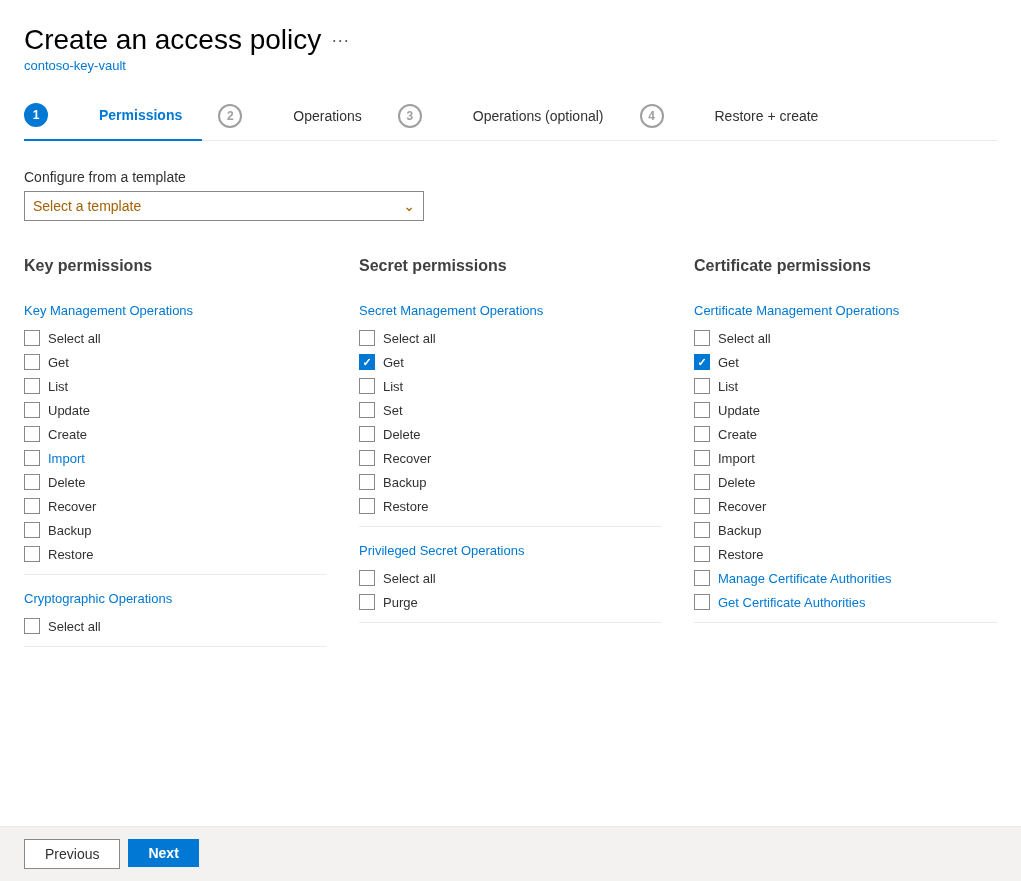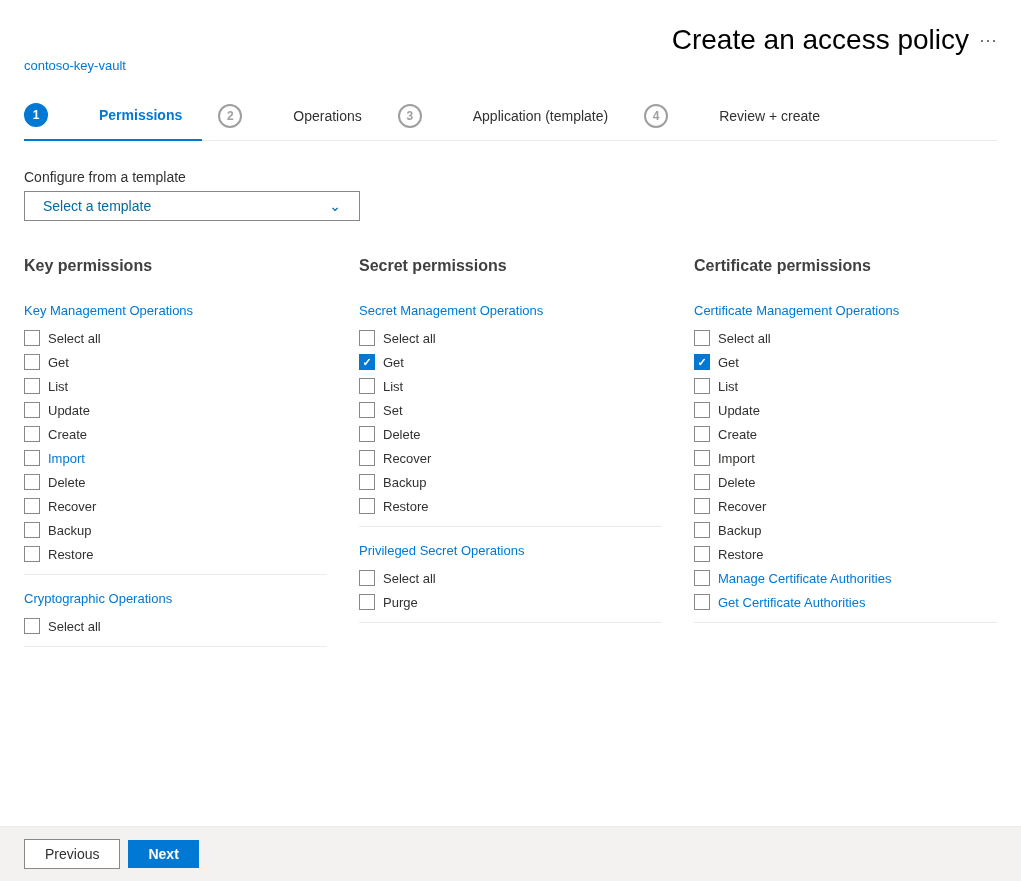--- a/index.html
+++ b/index.html
@@ -92,25 +92,25 @@
     .configure-label {
       font-size: 14px;
       color: #323130;
       margin-bottom: 6px;
     }
     .template-dropdown {
       display: flex;
       align-items: center;
       justify-content: space-between;
       border: 1px solid #8a8886;
-      padding: 6px 18px;
-      width: 336px;
+      padding: 6px 8px;
+      width: 400px;
       cursor: pointer;
       background: #fff;
-      color: #0369a1;
+      color: #a16207;
     }
 
     
     .permissions-grid {
       display: grid;
       grid-template-columns: 1fr 1fr 1fr;
       gap: 0 32px;
       margin-top: 36px;
     }
     .perm-column-header {
@@ -169,21 +169,21 @@
 
     
     .footer {
       position: fixed;
       bottom: 0;
       left: 0;
       width: 1021px;
       background: #f3f2f1;
       border-top: 1px solid #edebe9;
       display: flex;
-      align-items: center;
+      align-items: flex-start;
       gap: 8px;
       padding: 12px 24px;
     }
     .btn-previous {
       padding: 6px 20px;
       border: 1px solid #8a8886;
       background: #fff;
       color: #323130;
       font-size: 14px;
       cursor: pointer;
@@ -196,44 +196,44 @@
       font-size: 14px;
       cursor: pointer;
       font-weight: 600;
     }
   </style>
 </head>
 <body>
 
 <div class="page-wrapper">
 
-  <div style="display:flex; align-items:baseline; gap:10px;justify-content:flex-end;">
+  <div style="display:flex; align-items:baseline; gap:10px;">
     <h1 class="page-title">
       <span>Create an access policy</span>
       <span class="ellipsis">···</span>
     </h1>
   </div>
   <div class="breadcrumb">contoso-key-vault</div>
 
   <nav class="wizard-steps" id="wizard-steps">
       <div class="wizard-step active">
       <div class="step-circle active-circle">1</div>
       <span class="step-label">Permissions</span>
     </div>
       <div class="wizard-step">
       <div class="step-circle ">2</div>
       <span class="step-label">Operations</span>
     </div>
       <div class="wizard-step">
       <div class="step-circle ">3</div>
-      <span class="step-label">Application (template)</span>
+      <span class="step-label">Operations (optional)</span>
     </div>
       <div class="wizard-step">
       <div class="step-circle ">4</div>
-      <span class="step-label">Review + create</span>
+      <span class="step-label">Restore + create</span>
     </div>
     </nav>
 
   <div class="configure-section">
     <div class="configure-label">Configure from a template</div>
     <div class="template-dropdown">
       <span>Select a template</span>
       <span>⌄</span>
     </div>
   </div>

